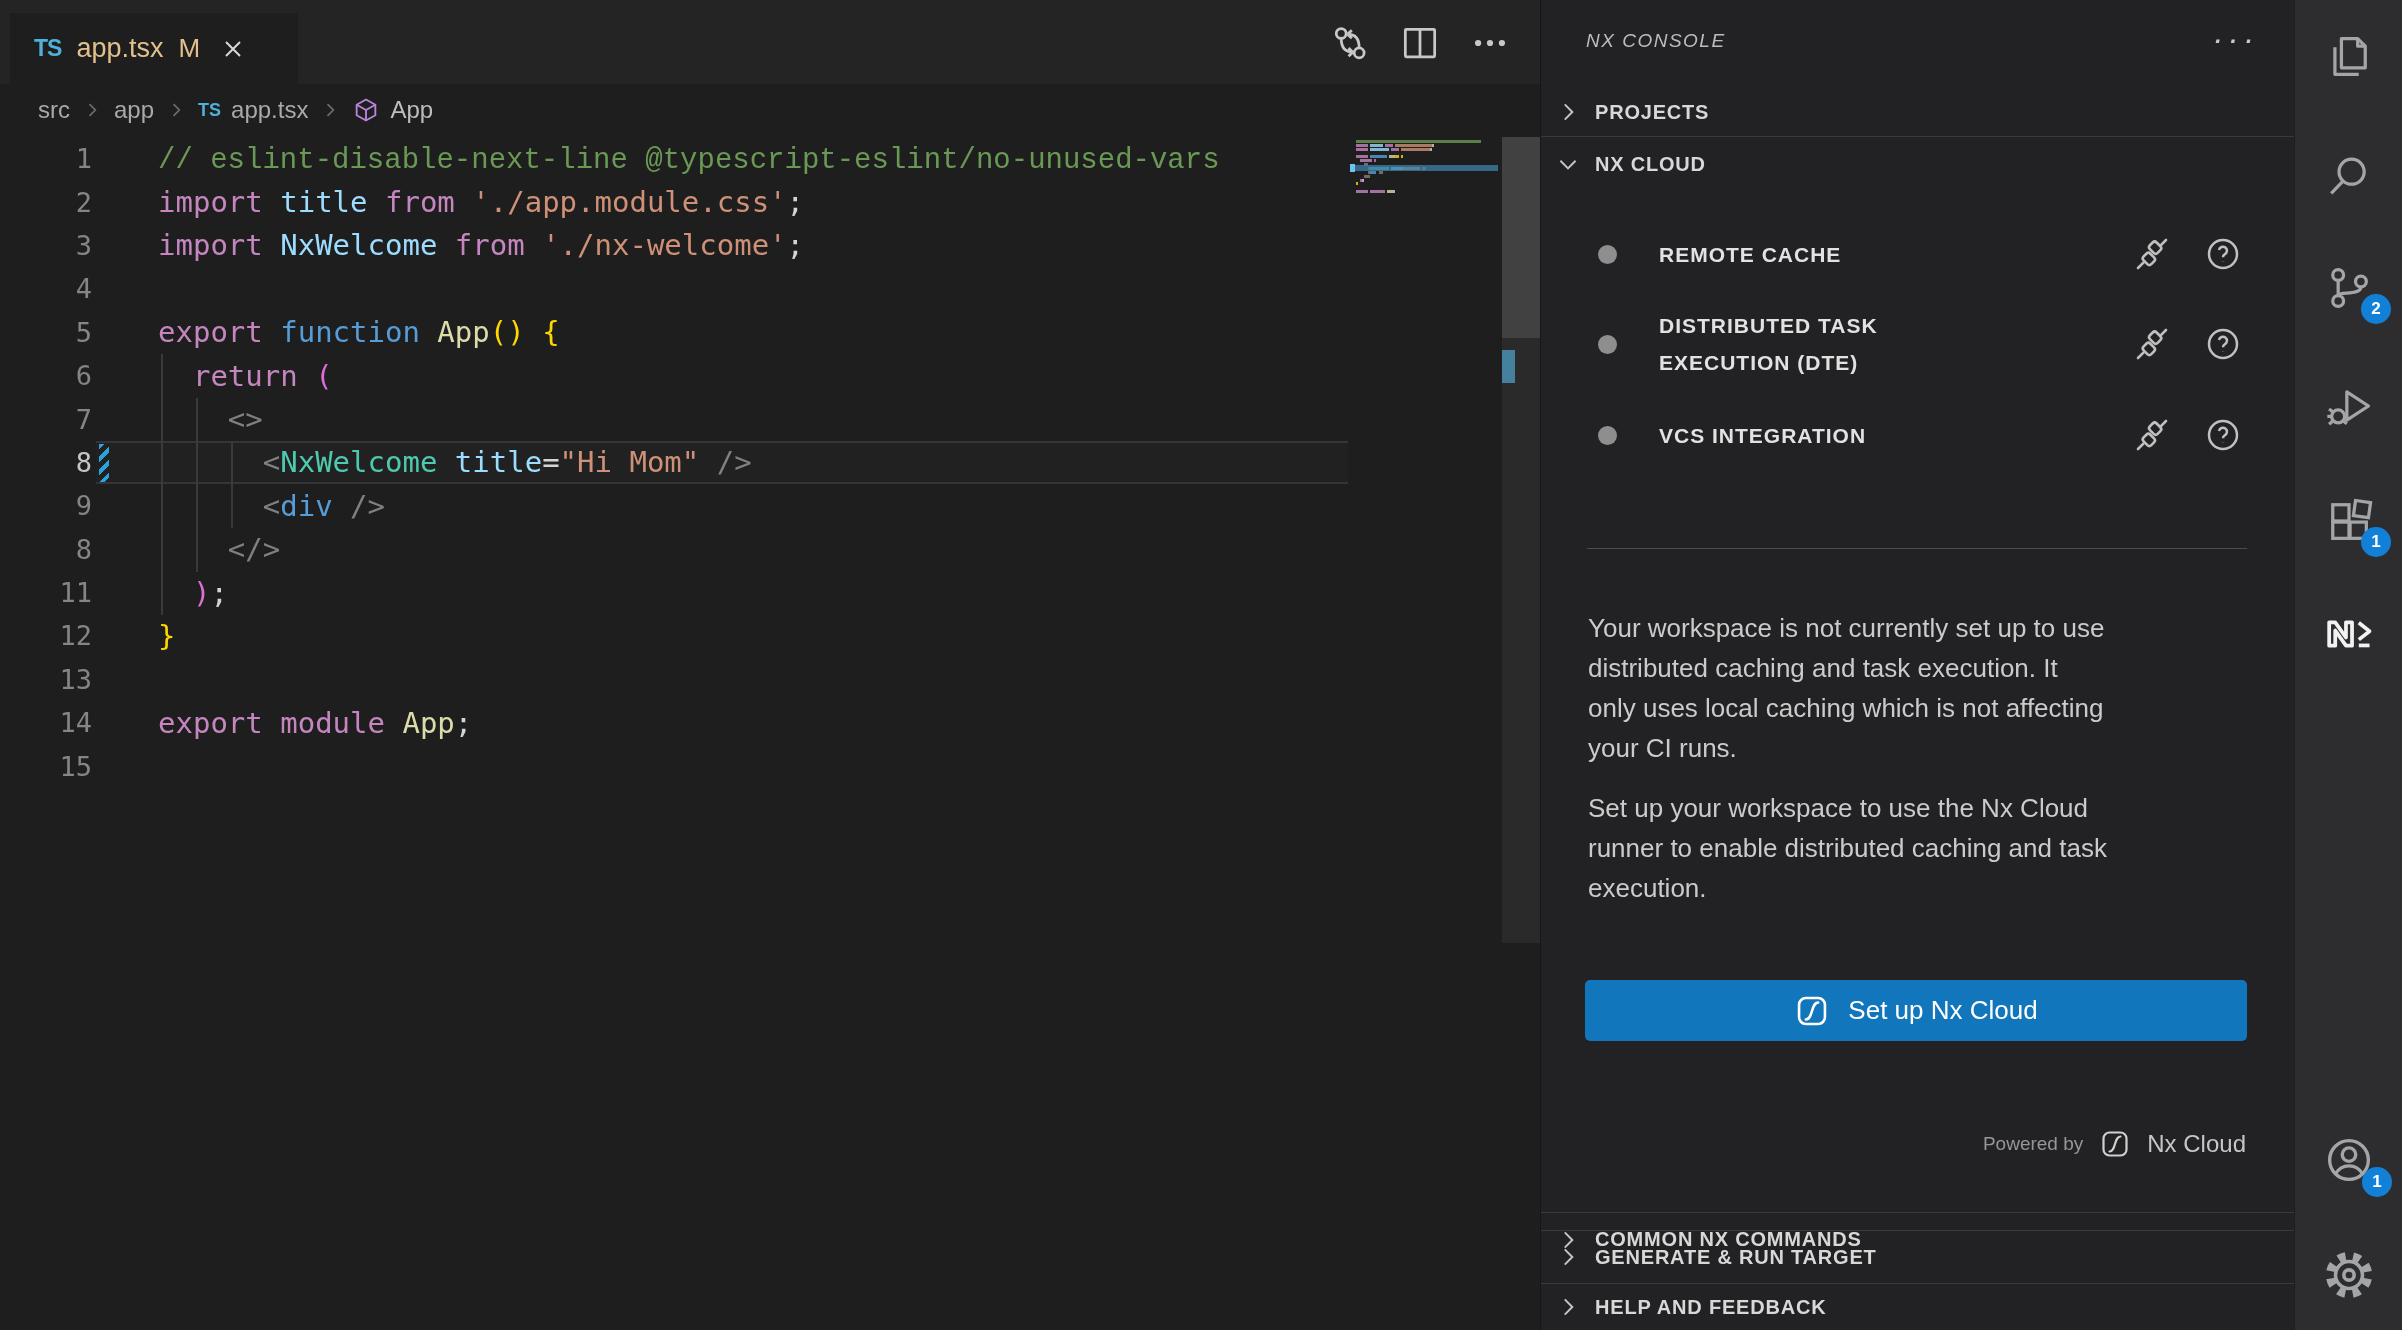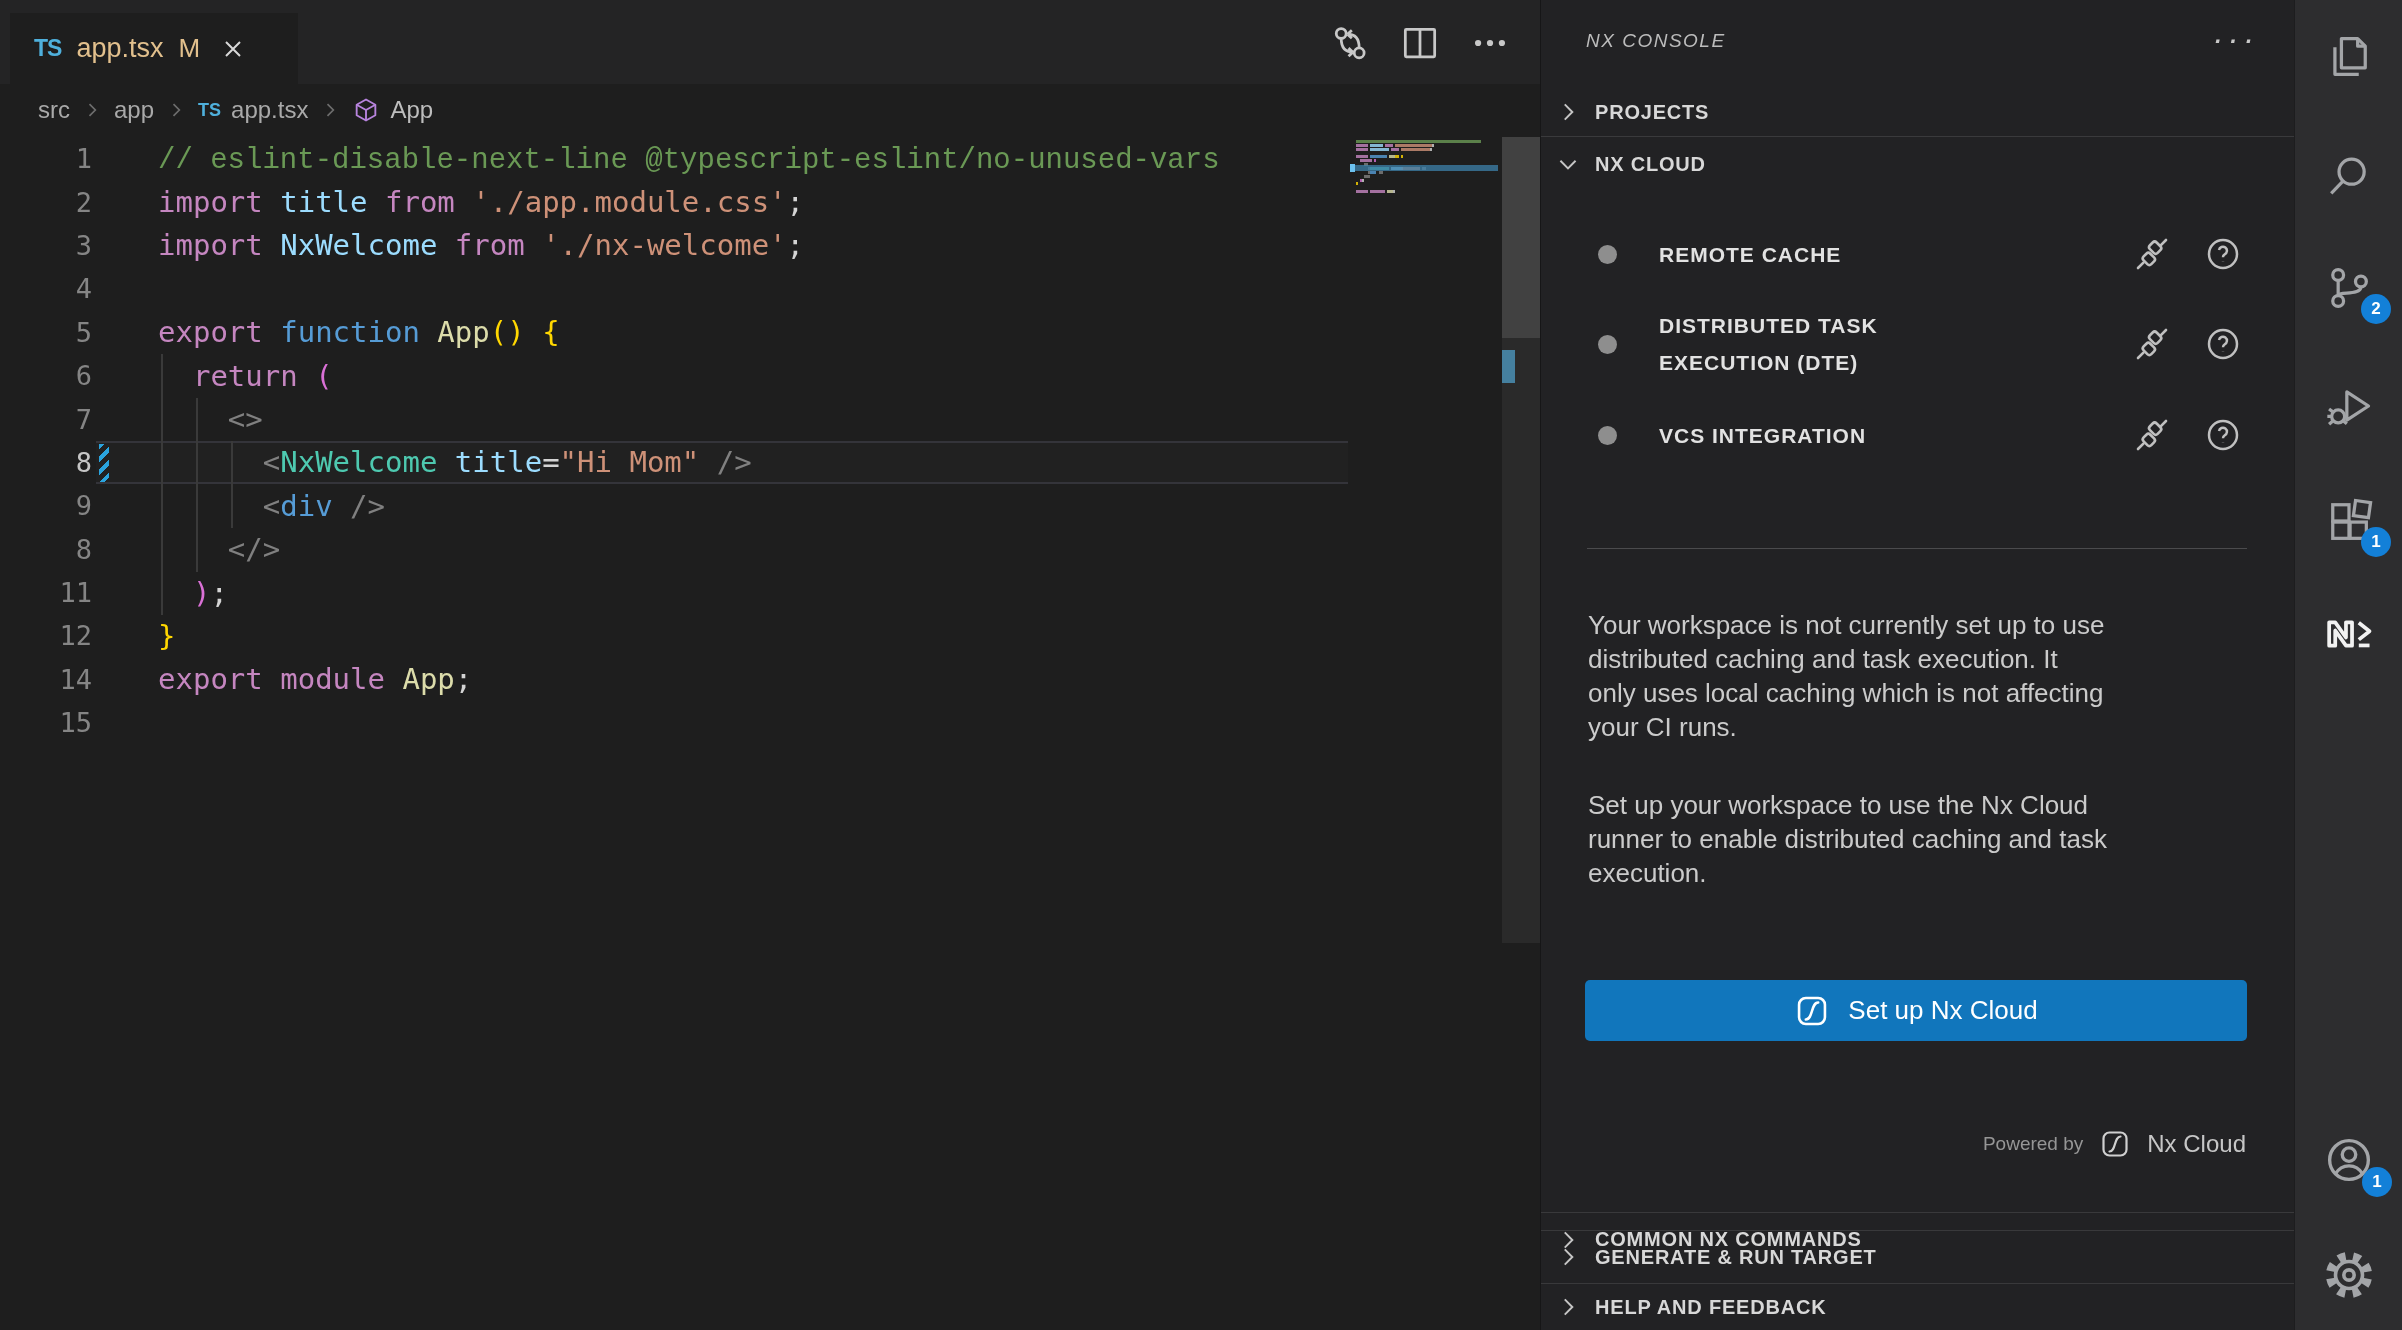--- a/index.html
+++ b/index.html
@@ -56,21 +56,21 @@
   #sec-nxcloud{top:138px;height:52px;}
   .nx-item{position:absolute;left:0;width:100%;display:flex;align-items:center;}
   .nx-bullet{position:absolute;left:57px;width:19px;height:19px;border-radius:50%;background:#8E8E8E;}
   .nx-label{position:absolute;left:118px;font-size:21px;font-weight:bold;letter-spacing:1px;color:#E2E2E2;line-height:37px;}
   .nx-actions{position:absolute;left:590px;display:flex;gap:30px;align-items:center;}
   .icon-btn{display:flex;cursor:pointer;}
   #nx-item-0{top:225px;height:58px;}
   #nx-item-1{top:300px;height:88px;}
   #nx-item-2{top:407px;height:56px;}
   .panel-divider{position:absolute;left:46px;top:548px;width:660px;height:1px;background:#4b4b4d;}
-  .panel-para{position:absolute;left:47px;width:670px;font-size:26px;line-height:34px;color:#CBCBCB;}
+  .panel-para{position:absolute;left:47px;width:670px;font-size:26px;line-height:40px;color:#CBCBCB;}
   #para-1{top:608px;}
   #para-2{top:788px;}
   .setup-btn{position:absolute;left:44px;top:980px;width:662px;height:61px;background:#1176BC;border:none;
        border-radius:5px;display:flex;align-items:center;justify-content:center;gap:18px;cursor:pointer;}
   .setup-btn span{color:#fff;font-size:26px;font-family:"Liberation Sans",sans-serif;}
   .powered{position:absolute;right:48px;top:1118px;height:52px;display:flex;align-items:center;gap:16px;}
   .powered-prefix{font-size:19px;color:#969696;}
   .powered-brand{font-size:24px;color:#C6C6C6;}
   .bottom-row{border-top:1px solid #39393b;}
   #sec-common{top:1212px;height:54px;}
@@ -172,20 +172,21 @@
       <div class="code-line"><span class="ln">3</span><span class="lt"><span style="color: rgb(197, 134, 192);">import</span><span style="color: rgb(156, 220, 254);"> NxWelcome</span><span style="color: rgb(197, 134, 192);"> from</span><span style="color: rgb(206, 145, 120);"> './nx-welcome'</span><span style="color: rgb(212, 212, 212);">;</span></span></div>
       <div class="code-line"><span class="ln">4</span><span class="lt"></span></div>
       <div class="code-line"><span class="ln">5</span><span class="lt"><span style="color: rgb(197, 134, 192);">export</span><span style="color: rgb(86, 156, 214);"> function</span><span style="color: rgb(220, 220, 170);"> App</span><span style="color: rgb(255, 215, 0);">()</span><span style="color: rgb(255, 215, 0);"> {</span></span></div>
       <div class="code-line"><span class="ln">6</span><span class="lt"><span style="color: rgb(197, 134, 192);">  return</span><span style="color: rgb(218, 112, 214);"> (</span></span></div>
       <div class="code-line"><span class="ln">7</span><span class="lt"><span style="color: rgb(128, 128, 128);">    &lt;&gt;</span></span></div>
       <div class="code-line"><span class="ln" style="color: rgb(198, 198, 198);">8</span><span class="lt"><span style="color: rgb(128, 128, 128);">      &lt;</span><span style="color: rgb(78, 201, 176);">NxWelcome</span><span style="color: rgb(156, 220, 254);"> title</span><span style="color: rgb(212, 212, 212);">=</span><span style="color: rgb(206, 145, 120);">"Hi Mom"</span><span style="color: rgb(128, 128, 128);"> /&gt;</span></span></div>
       <div class="code-line"><span class="ln">9</span><span class="lt"><span style="color: rgb(128, 128, 128);">      &lt;</span><span style="color: rgb(86, 156, 214);">div</span><span style="color: rgb(128, 128, 128);"> /&gt;</span></span></div>
       <div class="code-line"><span class="ln">8</span><span class="lt"><span style="color: rgb(128, 128, 128);">    &lt;/&gt;</span></span></div>
       <div class="code-line"><span class="ln">11</span><span class="lt"><span style="color: rgb(218, 112, 214);">  )</span><span style="color: rgb(212, 212, 212);">;</span></span></div>
       <div class="code-line"><span class="ln">12</span><span class="lt"><span style="color: rgb(255, 215, 0);">}</span></span></div>
+      <div class="code-line"><span class="ln">13</span><span class="lt"></span></div>
       <div class="code-line"><span class="ln">14</span><span class="lt"><span style="color: rgb(197, 134, 192);">export</span><span style="color: rgb(197, 134, 192);"> module</span><span style="color: rgb(220, 220, 170);"> App</span><span style="color: rgb(212, 212, 212);">;</span></span></div>
       <div class="code-line"><span class="ln">15</span><span class="lt"></span></div>
     </div>
   <div class="indent-guide" id="guide-0"></div>
   <div class="indent-guide" id="guide-1"></div>
   <div class="indent-guide" id="guide-2"></div>
 
   <div id="minimap">
       <div class="mm-row" style="top: 0px;">
         <span class="mm-seg" style="margin-left: 0px; width: 125.05px; background: rgb(106, 153, 85);"></span>

